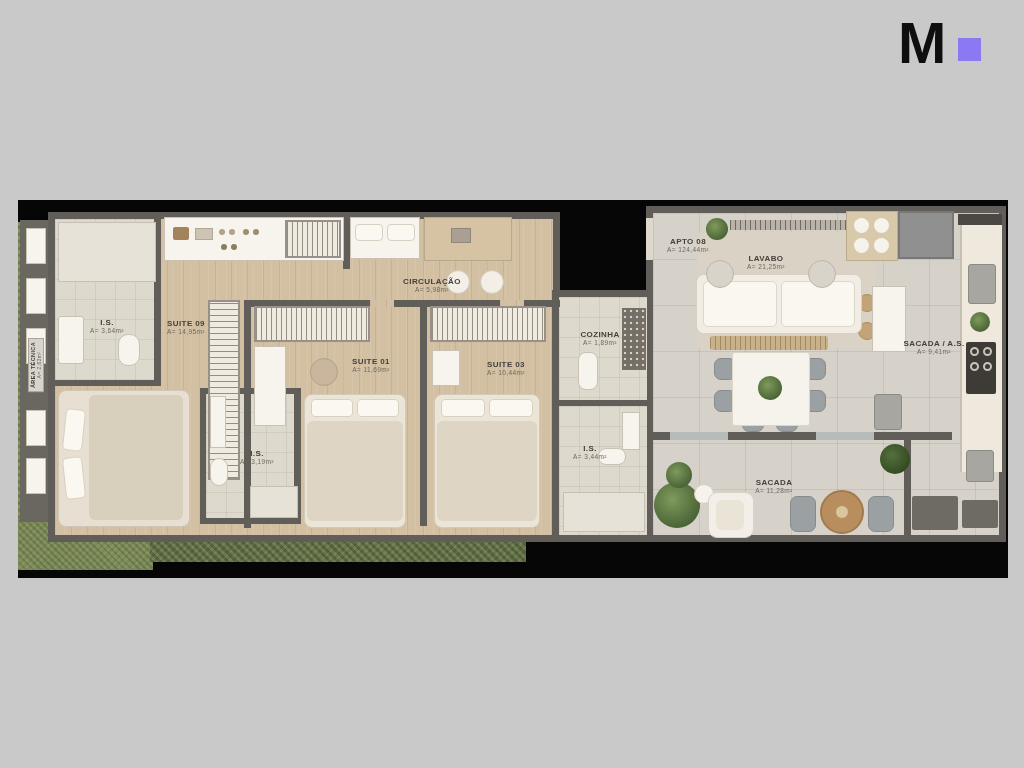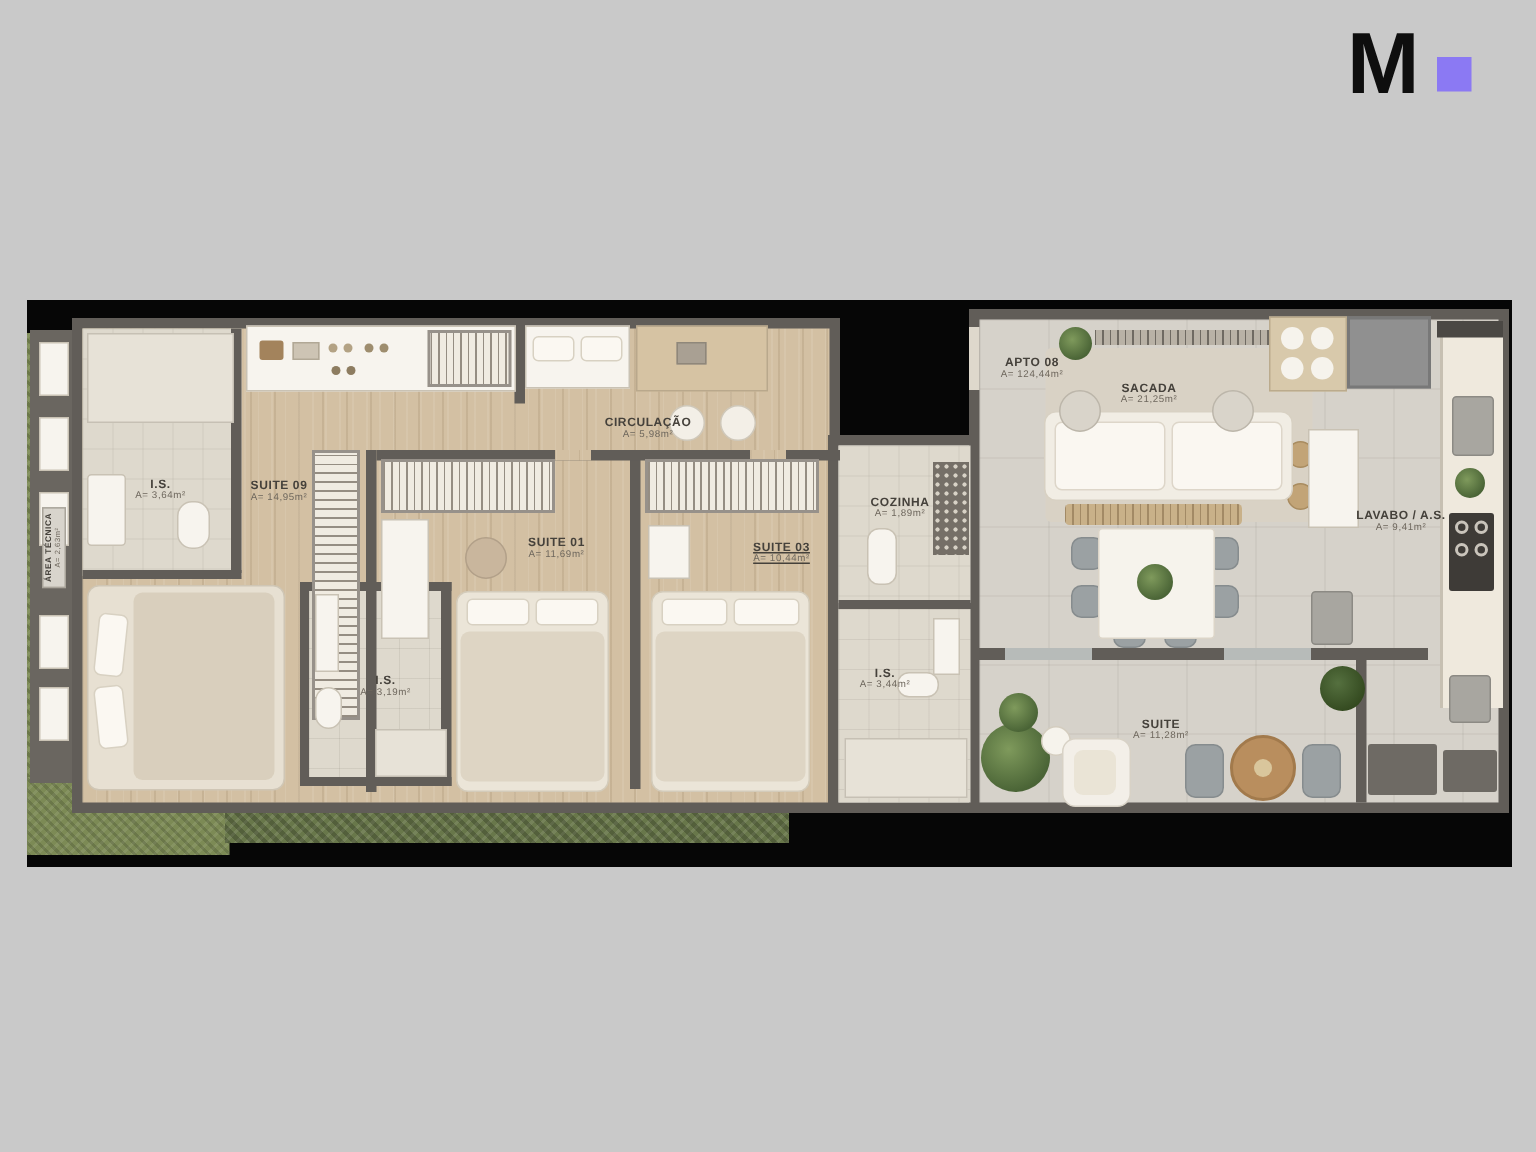--- a/index.html
+++ b/index.html
@@ -218,47 +218,47 @@
       <div class="ar">A= 14,95m²</div>
     </div>
     <div class="label" style="left:414px;top:85px;">
       <div class="nm">CIRCULAÇÃO</div>
       <div class="ar">A= 5,98m²</div>
     </div>
     <div class="label" style="left:353px;top:165px;">
       <div class="nm">SUITE 01</div>
       <div class="ar">A= 11,69m²</div>
     </div>
-    <div class="label" style="left:503px;top:168px;text-decoration:underline;">
+    <div class="label" style="left:488px;top:168px;">
       <div class="nm">SUITE 03</div>
       <div class="ar">A= 10,44m²</div>
     </div>
     <div class="label" style="left:239px;top:257px;">
       <div class="nm">I.S.</div>
       <div class="ar">A= 3,19m²</div>
     </div>
     <div class="label" style="left:582px;top:138px;">
       <div class="nm">COZINHA</div>
       <div class="ar">A= 1,89m²</div>
     </div>
     <div class="label" style="left:572px;top:252px;">
       <div class="nm">I.S.</div>
       <div class="ar">A= 3,44m²</div>
     </div>
     <div class="label" style="left:670px;top:45px;">
       <div class="nm">APTO 08</div>
       <div class="ar">A= 124,44m²</div>
     </div>
     <div class="label" style="left:748px;top:62px;">
+      <div class="nm">LAVABO</div>
+      <div class="ar">A= 21,25m²</div>
+    </div>
+    <div class="label" style="left:916px;top:147px;">
+      <div class="nm">SACADA / A.S.</div>
+      <div class="ar">A= 9,41m²</div>
+    </div>
+    <div class="label" style="left:756px;top:286px;">
       <div class="nm">SACADA</div>
-      <div class="ar">A= 21,25m²</div>
-    </div>
-    <div class="label" style="left:916px;top:147px;">
-      <div class="nm">LAVABO / A.S.</div>
-      <div class="ar">A= 9,41m²</div>
-    </div>
-    <div class="label" style="left:756px;top:286px;">
-      <div class="nm">SUITE</div>
       <div class="ar">A= 11,28m²</div>
     </div>
 
   </div>
 </div>
 
 </body></html>

